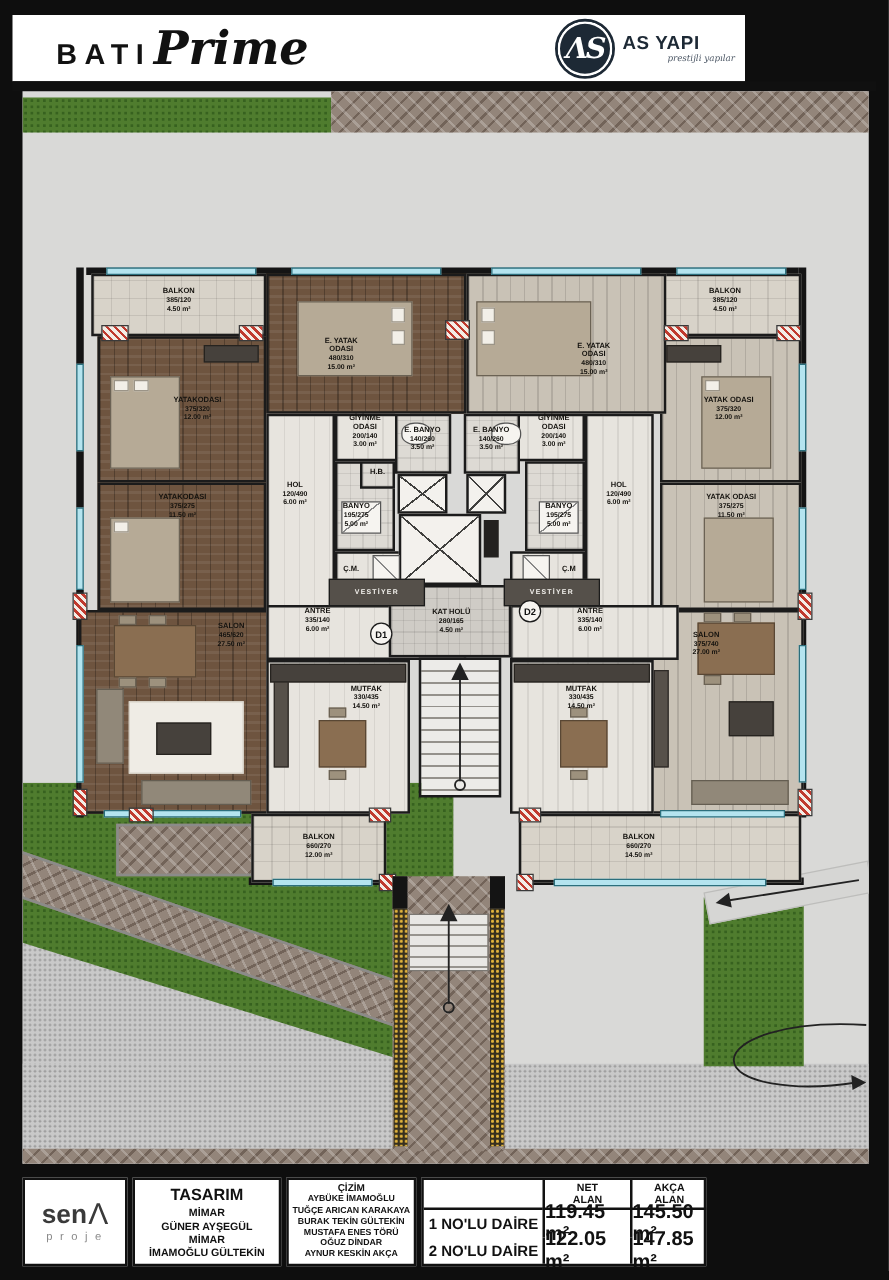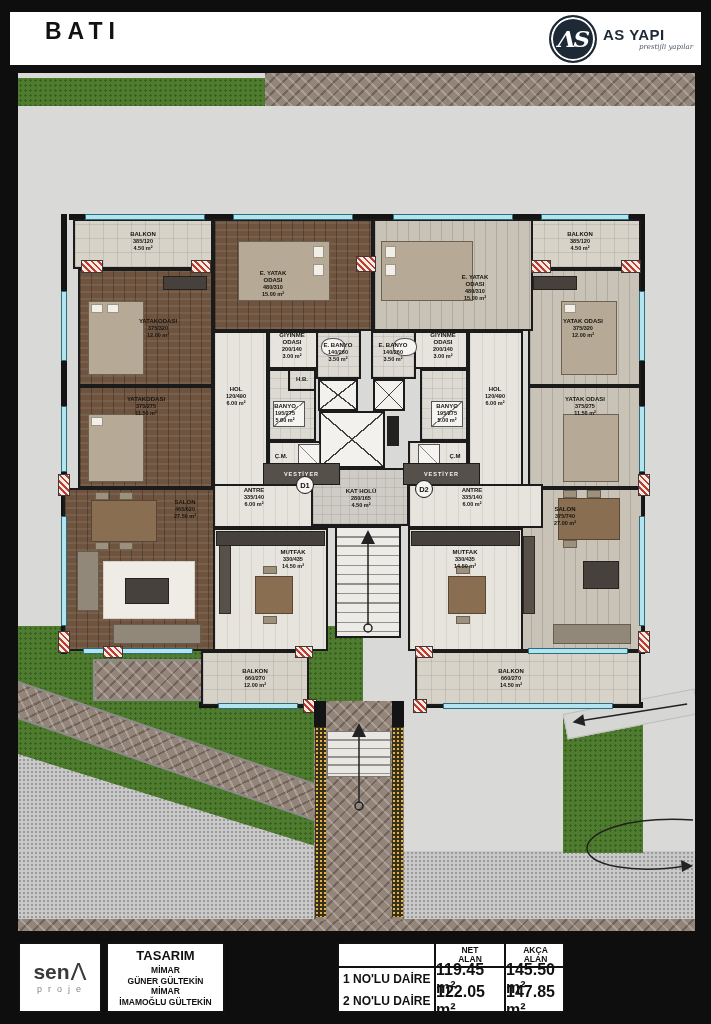--- a/index.html
+++ b/index.html
@@ -1,19 +1,19 @@
 <!DOCTYPE html>
 <html><head>
 <meta charset="utf-8">
 <style>
   html,body{margin:0;padding:0;background:#555;}
   .page{position:relative;width:711px;height:1024px;background:#0e0e0e;font-family:"Liberation Sans",sans-serif;overflow:hidden;margin:0 auto;}
   .abs{position:absolute;box-sizing:border-box;}
   
-  .header-band{left:10px;top:12px;width:691px;height:53px;background:#fff;}
+  .header-band{left:10px;top:12px;width:586px;height:53px;background:#fff;}
   .brand{left:35px;top:6px;height:44px;display:flex;align-items:baseline;}
   .brand-bati{font-size:23px;font-weight:bold;letter-spacing:6px;color:#111;}
   .brand-prime{font-family:"DejaVu Serif",serif;font-style:italic;font-weight:bold;font-size:37px;color:#111;margin-left:2px;line-height:40px;}
   .logo-group{right:8px;top:3px;height:47px;display:flex;align-items:center;gap:6px;}
   .logo-circle{width:44px;height:44px;border-radius:50%;background:#1d2935;border:2px solid #1d2935;box-shadow:inset 0 0 0 2px #fff;color:#fff;display:flex;align-items:center;justify-content:center;font-family:"DejaVu Serif",serif;font-style:italic;font-size:23px;font-weight:bold;letter-spacing:-2px;}
   .logo-textcol{display:flex;flex-direction:column;line-height:1;}
   .logo-name{font-size:15px;font-weight:bold;color:#1d2935;letter-spacing:.5px;}
   .logo-tag{font-family:"DejaVu Serif",serif;font-style:italic;font-size:7px;color:#4a5563;margin-top:2px;margin-left:36px;}
   .header-rule{left:10px;top:65px;width:691px;height:8px;background:#101010;}
   
@@ -69,20 +69,21 @@
   .colline{border-left:2px solid #111;}
 </style>
 </head>
 <body>
 
 <div class="page">
 
   <div class="abs header-band">
     <div class="abs brand">
       <span class="brand-bati">BATI</span>
+      <span class="brand-prime">Prime</span>
     </div>
     <div class="abs logo-group">
       <div class="logo-circle">ΛS</div>
       <div class="logo-textcol">
         <span class="logo-name">AS YAPI</span>
         <span class="logo-tag">prestijli yapılar</span>
       </div>
     </div>
   </div>
   <div class="abs header-rule"></div>
@@ -322,21 +323,21 @@
       <div class="rl" style="left:230px;top:343px;">
           <span>MUTFAK</span>
           <span class="dims">330/435</span>
           <span class="area">14.50 m²</span>
         </div>
       <div class="rl" style="left:192px;top:462px;">
           <span>BALKON</span>
           <span class="dims">660/270</span>
           <span class="area">12.00 m²</span>
         </div>
-      <div class="dcircle" style="left:233px;top:260px;">
+      <div class="dcircle" style="left:233px;top:282px;">
           <span>D1</span>
         </div>
 
       <div class="rl" style="left:517px;top:25px;">
           <span>BALKON</span>
           <span class="dims">385/120</span>
           <span class="area">4.50 m²</span>
         </div>
       <div class="rl" style="left:520px;top:112px;">
           <span>YATAK ODASI</span>
@@ -412,25 +413,34 @@
     <div class="sena-main">
         <span>sen</span>
         <span class="sena-mark">Λ</span>
       </div>
     <div class="sena-sub">proje</div>
   </div>
 
   <div class="fbox fcol" style="left:106px;width:119px;">
     <div class="ftitle" style="font-size:13px;margin-bottom:1px;">TASARIM</div>
     <div class="ftitle" style="font-size:8.5px;">MİMAR</div>
-    <div class="ftitle" style="font-size:8.5px;">GÜNER GÜLTEKİN</div>
+    <div class="ftitle" style="font-size:8.5px;">GÜNER AYŞEGÜL</div>
     <div class="ftitle" style="font-size:8.5px;">MİMAR</div>
     <div class="ftitle" style="font-size:8.5px;">İMAMOĞLU GÜLTEKİN</div>
   </div>
 
+  <div class="fbox fcol" style="left:229px;width:104px;">
+    <div class="ftitle" style="font-size:8px;">ÇİZİM</div>
+    <div class="ftitle" style="font-size:7px;">AYBÜKE İMAMOĞLU</div>
+    <div class="ftitle" style="font-size:7px;">TUĞÇE ARICAN KARAKAYA</div>
+    <div class="ftitle" style="font-size:7px;">BURAK TEKİN GÜLTEKİN</div>
+    <div class="ftitle" style="font-size:7px;">MUSTAFA ENES TÖRÜ</div>
+    <div class="ftitle" style="font-size:7px;">OĞUZ DİNDAR</div>
+    <div class="ftitle" style="font-size:7px;">AYNUR KESKİN AKÇA</div>
+  </div>
 
   <div class="fbox ftable" style="left:337px;width:228px;">
     <div class="fh"></div>
     <div class="fh colline">NET
 ALAN</div>
     <div class="fh colline">AKÇA
 ALAN</div>
     <div class="fname">1 NO'LU DAİRE</div>
     <div class="fv colline">119.45 m²</div>
     <div class="fv colline">145.50 m²</div>

